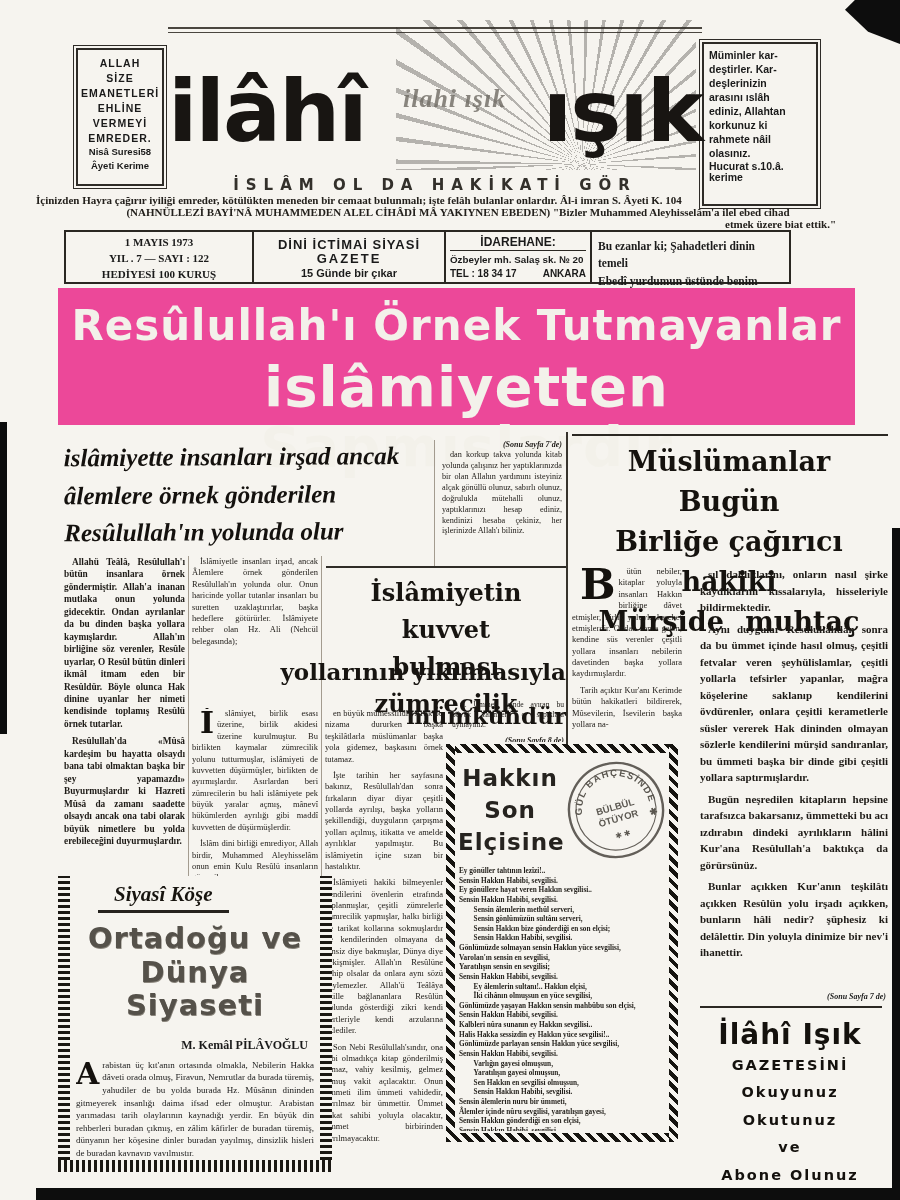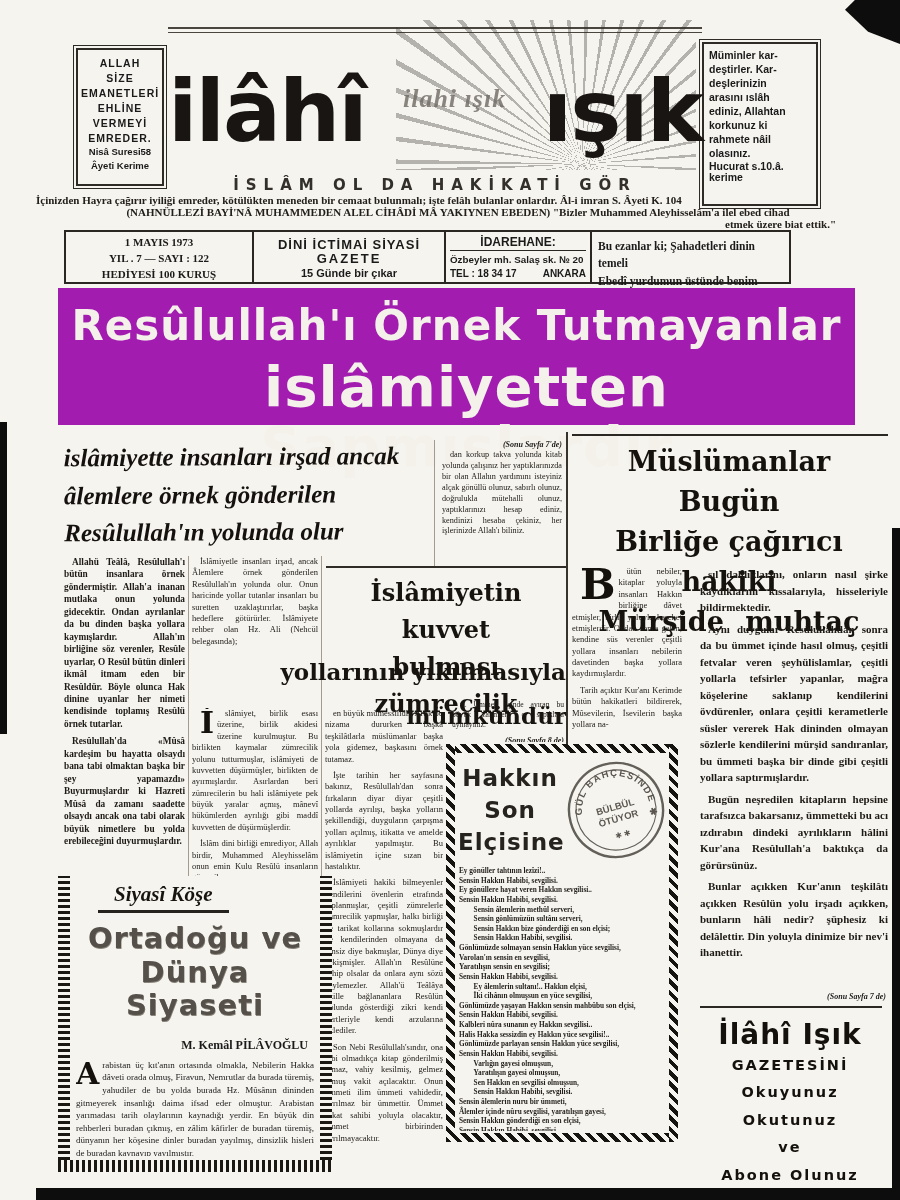--- a/index.html
+++ b/index.html
@@ -50,21 +50,21 @@
   #ib2 .t1 { font:700 13px/1.1 "Liberation Sans",sans-serif; letter-spacing:1px; padding-top:3px; }
   #ib2 .t2 { font:700 13px/1.15 "Liberation Sans",sans-serif; letter-spacing:2px; }
   #ib2 .t3 { font:600 11px/1.2 "Liberation Sans",sans-serif; }
   #ib3 { width:146px; text-align:left; }
   #ib3 .lbl { text-align:center; font:800 12px/1.2 "Liberation Sans",sans-serif; border-bottom:1px solid #2a2722; padding-bottom:1px; }
   #ib3 .adr { font:600 9.8px/1.35 "Liberation Sans",sans-serif; padding-top:2px; }
   #ib3 .row { display:flex; justify-content:space-between; font:600 10px/1.3 "Liberation Sans",sans-serif; }
   #ib4 { flex:1; text-align:left; padding:6px 6px; font:700 11.5px/1.5 "Liberation Serif",serif; }
 
   
-  #banner { left:58px; top:288px; width:797px; height:137px; background:#a21caf; text-align:center;
+  #banner { left:58px; top:288px; width:797px; height:137px; background:#ec4899; text-align:center;
             color:#f3f1ea; font-family:"DejaVu Sans",sans-serif; padding-top:7px; }
   #banner .l1 { font-size:42px; font-weight:800; line-height:62px; letter-spacing:1px; }
   #banner .l2 { font-size:56px; font-weight:800; line-height:60px; word-spacing:24px; letter-spacing:1px;margin-left:20px; }
 
   
   .vr { background:#a39b8f; width:1px; }
   #vr1 { left:566px; top:432px; width:2px; height:312px; background:#37332c; }
   #vrA { left:188px; top:556px; height:326px; }
   #vrB { left:321px; top:556px; height:616px; }
   #vrD { left:434px; top:440px; height:126px; }

